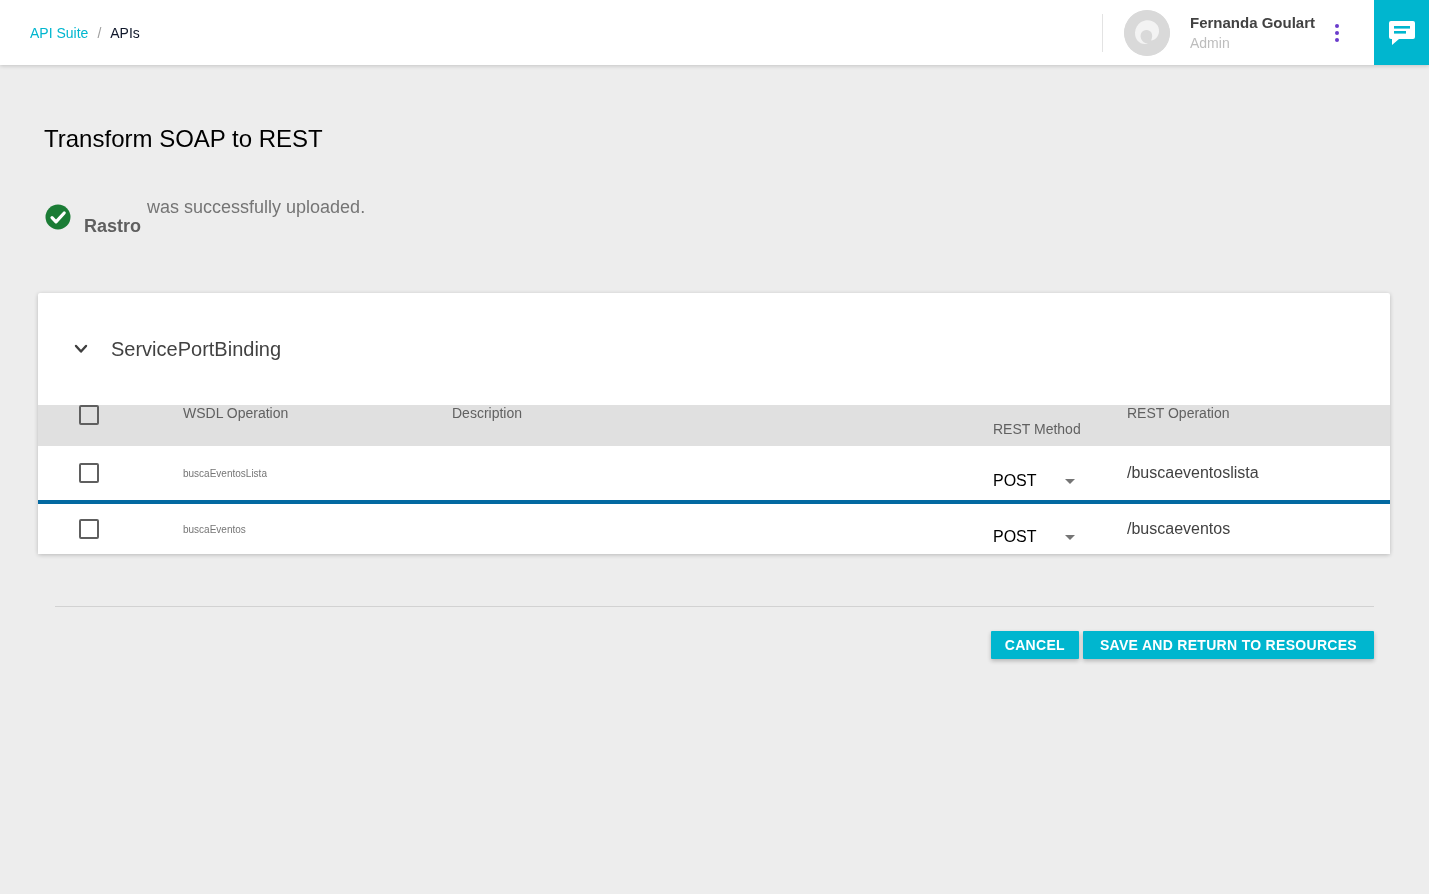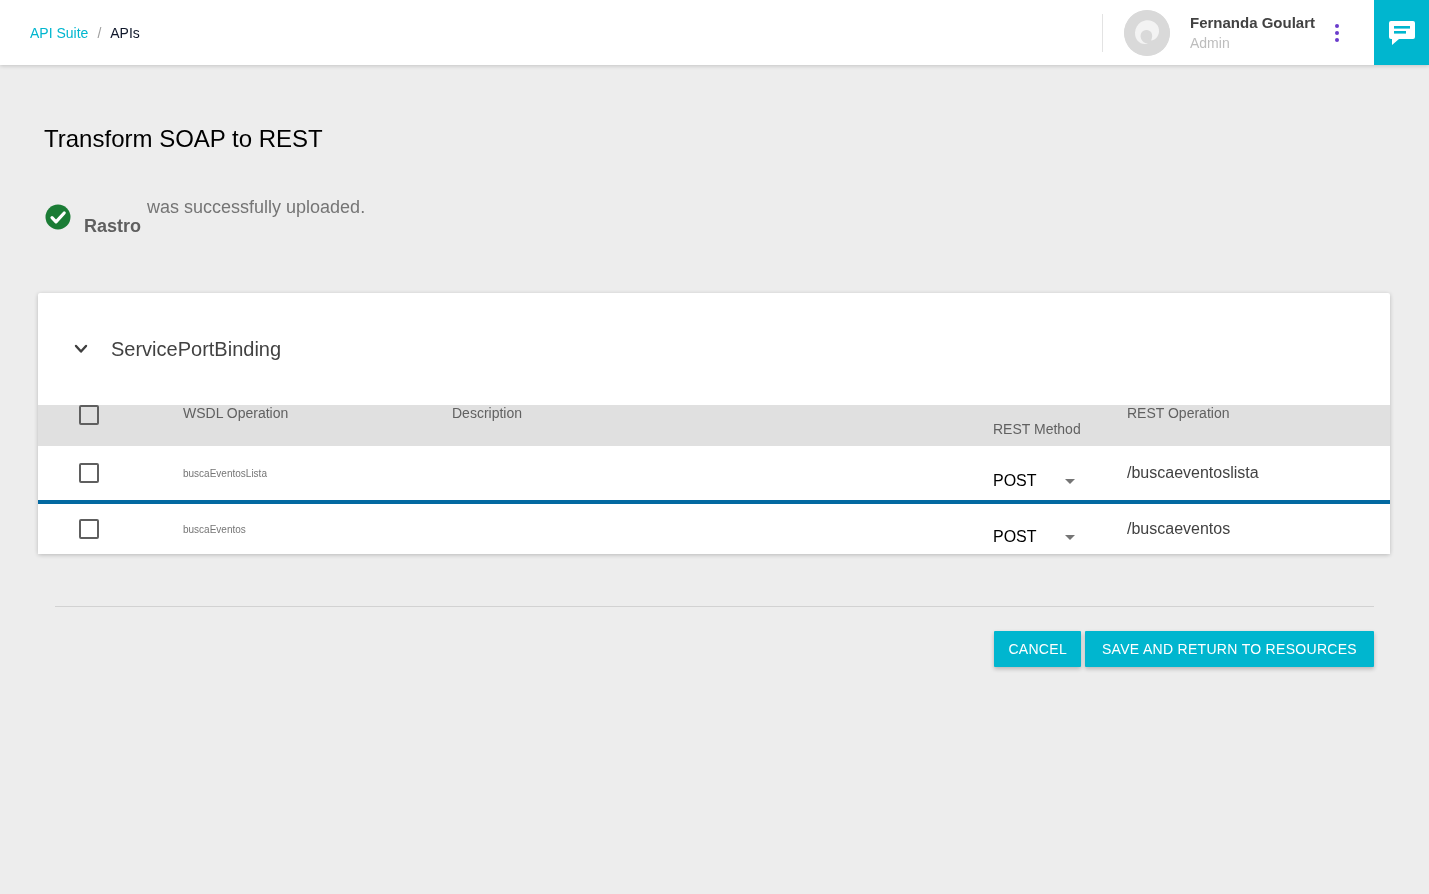--- a/index.html
+++ b/index.html
@@ -117,27 +117,28 @@
   
   .section-divider {
     width: 1319px; height: 1px; background: #d2d2d2;
     margin: 52px 0 0 55px;
   }
   .actions {
     display: flex; justify-content: flex-end; gap: 4px;
     margin: 24px 55px 0 0;
   }
   .btn {
-    height: 36px; border: none; border-radius: 1px;
+    height: 28px; border: none; border-radius: 1px;
     background: #00b6cf; color: #ffffff;
     font-size: 14px; font-family: "Liberation Sans", sans-serif;
     letter-spacing: 0.3px;
     padding: 0 14px;
     box-shadow: 0 2px 4px rgba(0,0,0,0.24);
     cursor: pointer;
+    font-weight: bold;
   }
   .btn-save { padding: 0 17px; }
 </style>
 </head>
 <body>
 
 <header class="topbar">
   <nav class="breadcrumb">
     <span class="crumb-link">API Suite</span>
     <span class="crumb-sep">/</span>

